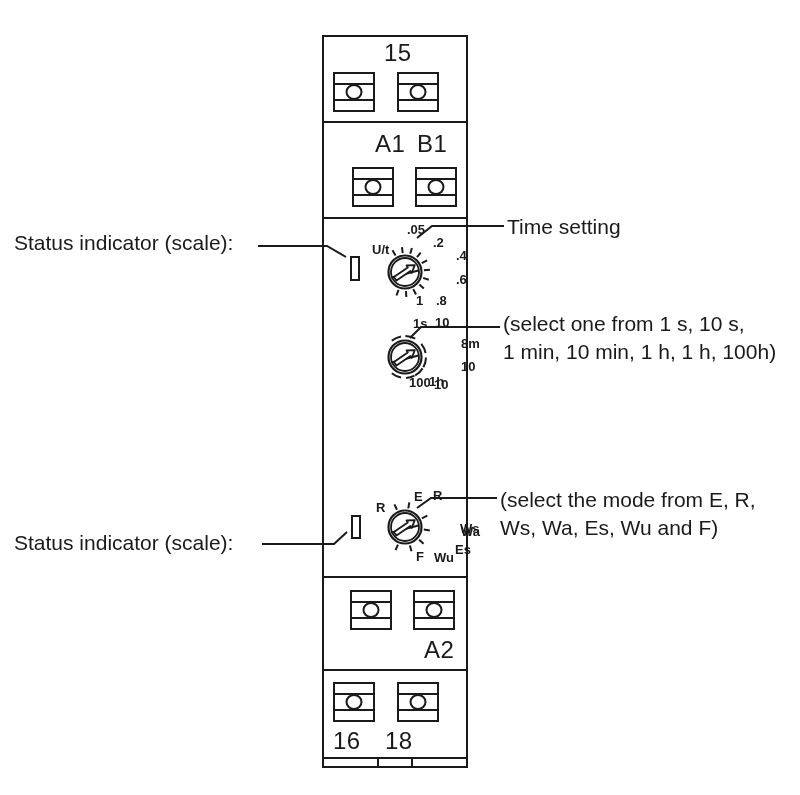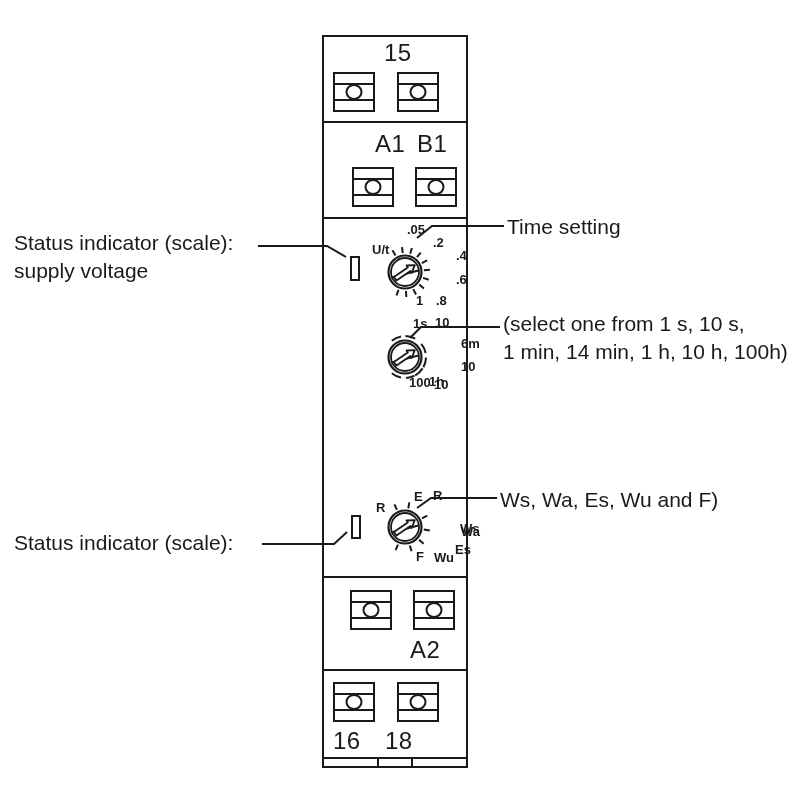--- a/index.html
+++ b/index.html
@@ -112,21 +112,21 @@
   </g>
   <circle cx="32" cy="32" r="16.5" fill="#fff" stroke="#1a1a1a" stroke-width="2.2"></circle>
   <circle cx="32" cy="32" r="14" fill="none" stroke="#1a1a1a" stroke-width="1.8"></circle>
   <g>
     <line x1="18.5" y1="37.5" x2="45.5" y2="30.5" stroke="#1a1a1a" stroke-width="2"></line>
     <polygon points="41.8,25.2 33.5,25.5 34.8,27.4 20.9,37 23.5,40.6 37.4,31 38.7,32.9" fill="#fff" stroke="#1a1a1a" stroke-width="1.8" stroke-linejoin="round"></polygon>
   </g>
 </svg>
 <div class="abs dial-label" style="left:385px; top:317px">1s</div>
 <div class="abs dial-label" style="left:407px; top:316px">10</div>
-<div class="abs dial-label" style="left:433px; top:337px">6m</div>
+<div class="abs dial-label" style="left:433px; top:337px">8m</div>
 <div class="abs dial-label" style="left:433px; top:360px">10</div>
 <div class="abs dial-label" style="left:401px; top:375px">1h</div>
 <div class="abs dial-label" style="left:406px; top:378px">10</div>
 <div class="abs dial-label" style="left:381px; top:376px">100</div>
 
 <div class="abs dial-label" style="left:348px; top:501px">R</div>
 <div class="abs led" style="left:351px; top:515px; width:10px; height:24px"></div>
 
 <svg class="abs" style="left:373px; top:495px" width="64" height="64" viewBox="0 0 64 64">
   <g class="stroke" stroke-width="2">
@@ -152,46 +152,46 @@
 <div class="abs dial-label" style="left:427px; top:543px">Es</div>
 <div class="abs dial-label" style="left:406px; top:551px">Wu</div>
 <div class="abs dial-label" style="left:388px; top:550px">F</div>
 
 <div class="terminal" style="left:350px; top:590px">
     <div class="screw"></div>
   </div>
 <div class="terminal" style="left:413px; top:590px">
     <div class="screw"></div>
   </div>
-<div class="abs term-label" style="left:410px; top:638px">A2</div>
+<div class="abs term-label" style="left:424px; top:638px">A2</div>
 
 <div class="terminal" style="left:333px; top:682px">
     <div class="screw"></div>
   </div>
 <div class="terminal" style="left:397px; top:682px">
     <div class="screw"></div>
   </div>
 <div class="abs term-label" style="left:333px; top:729px">16</div>
 <div class="abs term-label" style="left:385px; top:729px">18</div>
 
 <div class="abs ann" style="left:14px; top:229px">
   <div>Status indicator (scale):</div>
-  <div>supply voltage</div>
 </div>
 <div class="abs ann" style="left:14px; top:529px">
   <div>Status indicator (scale):</div>
 </div>
 <div class="abs ann" style="left:507px; top:213px">
   <div>Time setting</div>
 </div>
 <div class="abs ann" style="left:503px; top:310px">
   <div>(select one from 1 s, 10 s,</div>
-  <div>1 min, 14 min, 1 h, 10 h, 100h)</div>
+  <div>1 min, 10 min, 1 h, 1 h, 100h)</div>
 </div>
 <div class="abs ann" style="left:500px; top:486px">
+  <div>(select the mode from E, R,</div>
   <div>Ws, Wa, Es, Wu and F)</div>
 </div>
 
 <svg class="abs" style="left:0; top:0; pointer-events:none" width="800" height="795" viewBox="0 0 800 795">
   <polyline points="258,246 327,246 346,257" fill="none" stroke="#1a1a1a" stroke-width="2"></polyline>
   <polyline points="262,544 334,544 347,532" fill="none" stroke="#1a1a1a" stroke-width="2"></polyline>
   <polyline points="417,238 432,226 504,226" fill="none" stroke="#1a1a1a" stroke-width="2"></polyline>
   <polyline points="410,338 421,327 500,327" fill="none" stroke="#1a1a1a" stroke-width="2"></polyline>
   <polyline points="417,508 431,498 497,498" fill="none" stroke="#1a1a1a" stroke-width="2"></polyline>
 </svg>

